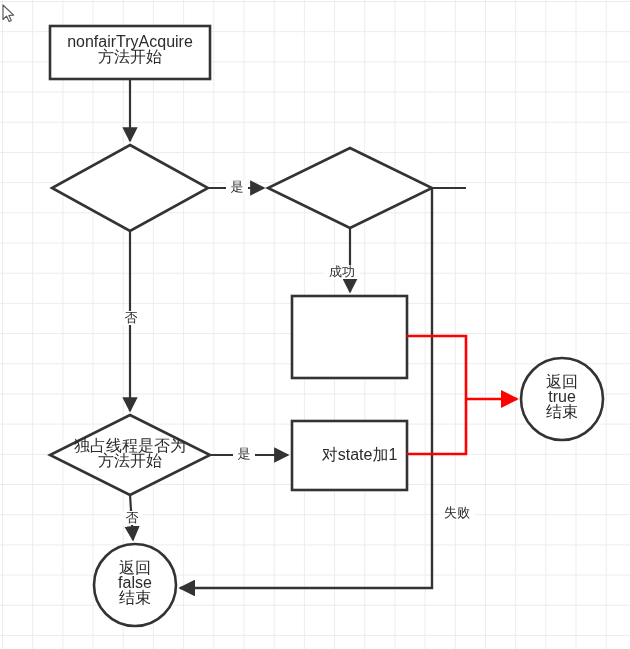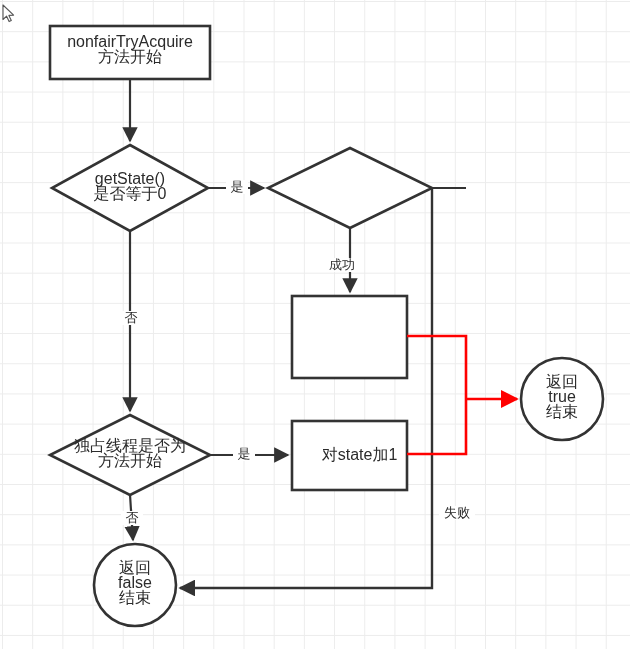--- a/index.html
+++ b/index.html
@@ -113,43 +113,41 @@
     <line x1="130" y1="495" x2="133" y2="540" stroke="#333333" stroke-width="2.2" marker-end="url(#arrow-black)"></line>
 
     <polyline points="407,336 466,336 466,399" fill="none" stroke="#ff0000" stroke-width="2.6"></polyline>
     <polyline points="407,454 466,454 466,399" fill="none" stroke="#ff0000" stroke-width="2.6"></polyline>
     <line x1="466" y1="399" x2="517" y2="399" stroke="#ff0000" stroke-width="2.6" marker-end="url(#arrow-red)"></line>
   </svg>
 
   <div class="node-text" style="left:50px; top:34px; width:160px;">nonfairTryAcquire
 方法开始</div>
 
-  <div class="node-text" style="left:52px; top:171px; width:156px;">getState()
-是否等于0</div>
 
 
 
   <div class="node-text" style="left:48px; top:438px; width:164px;">独占线程是否为
 方法开始</div>
 
   <div class="node-text" style="left:302px; top:447px; width:115px;">对state加1</div>
 
   <div class="node-text" style="left:522px; top:374px; width:80px;">返回
 true
 结束</div>
 
   <div class="node-text" style="left:95px; top:560px; width:80px;">返回
 false
 结束</div>
 
   <div class="edge-label" style="left:226px; top:180px; width:20px;">是</div>
 
   <div class="edge-label" style="left:120px; top:311px; width:20px;">否</div>
 
-  <div class="edge-label" style="left:324px; top:258px; width:34px;">成功</div>
+  <div class="edge-label" style="left:324px; top:265px; width:34px;">成功</div>
 
   <div class="edge-label" style="left:439px; top:506px; width:34px;">失败</div>
 
   <div class="edge-label" style="left:233px; top:447px; width:20px;">是</div>
 
   <div class="edge-label" style="left:121px; top:511px; width:20px;">否</div>
 
 
   <svg class="cursor" viewBox="0 0 14 20" xmlns="http://www.w3.org/2000/svg">
     <path d="M1 1 L1 15.5 L4.6 12.2 L7.1 17.6 L9.3 16.6 L6.9 11.4 L11.6 11.1 Z" fill="#ffffff" stroke="#555555" stroke-width="1.1" stroke-linejoin="round"></path>

